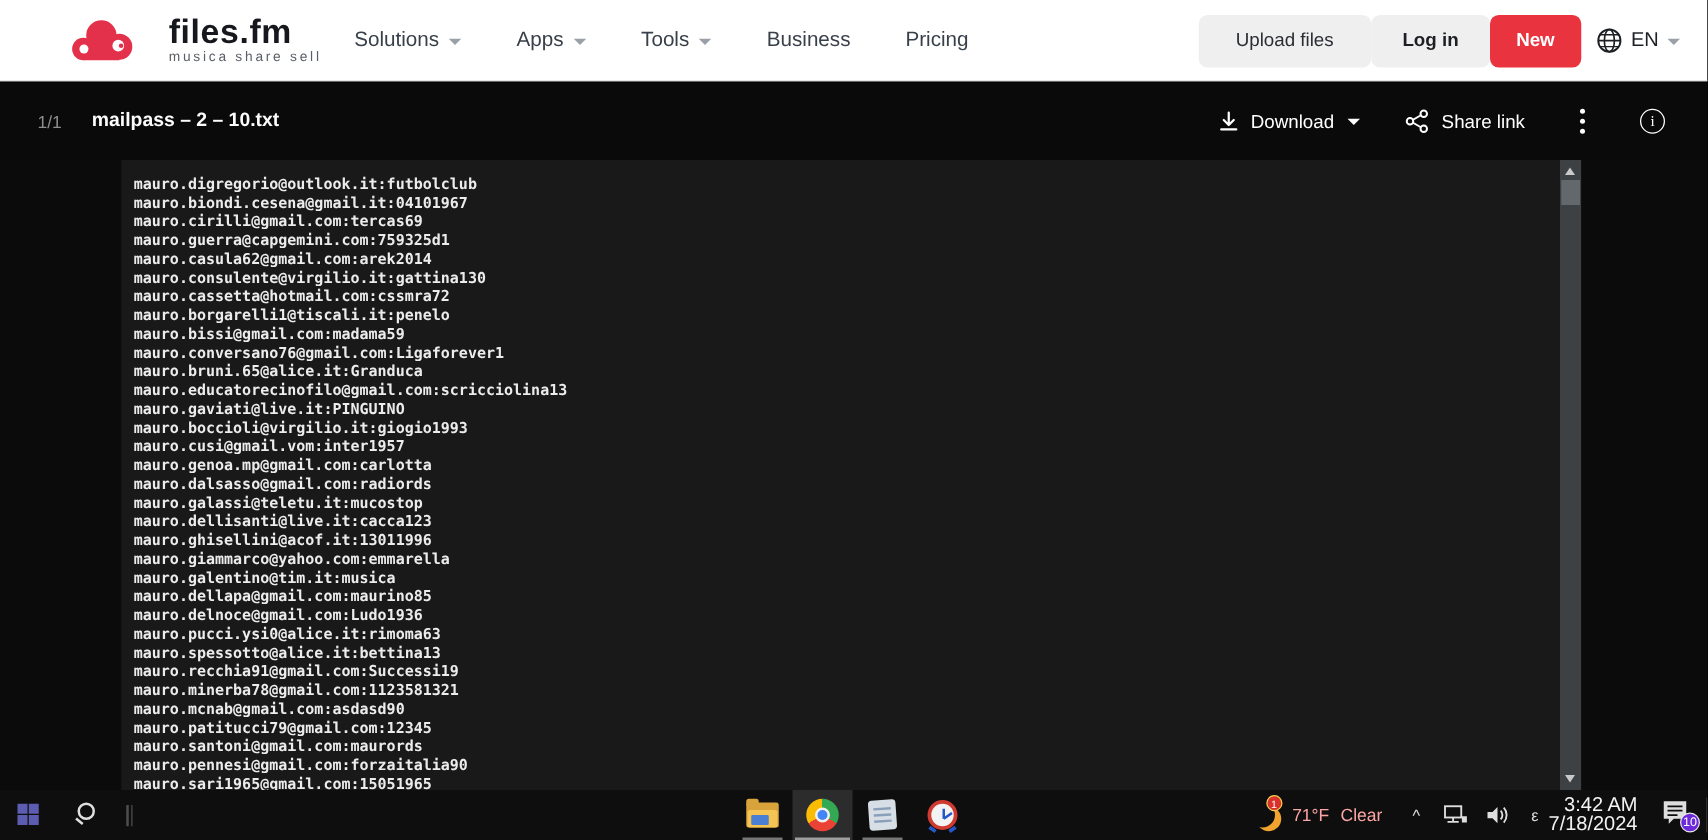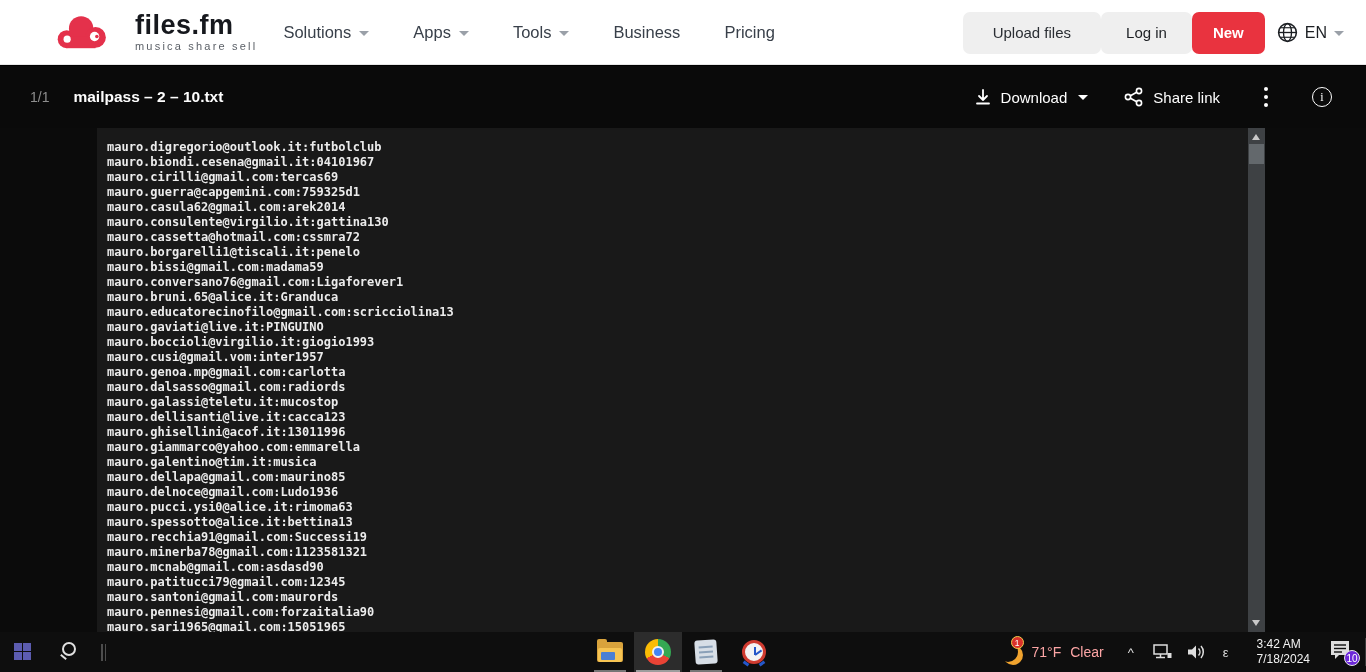--- a/index.html
+++ b/index.html
@@ -15,21 +15,21 @@
   .logo{display:flex;align-items:center;margin-left:55px;cursor:pointer}
   .logo-text{margin-left:26px;line-height:1}
   .logo-title{font-size:27px;font-weight:bold;color:#16181d;letter-spacing:.5px}
   .logo-tagline{font-size:11px;color:#5a5f66;letter-spacing:2.2px;margin-top:2px}
   .nav{display:flex;align-items:center;margin-left:26px;gap:44px}
   .nav-item{display:flex;align-items:center;gap:8px;font-size:16.5px;color:#39404a;cursor:pointer}
   .caret{width:0;height:0;border-left:5px solid transparent;border-right:5px solid transparent;border-top:5px solid #9aa0a8;margin-top:2px}
   .header-right{position:absolute;right:22px;top:0;height:65px;display:flex;align-items:center;}
   .btn{border:none;border-radius:7px;height:42px;font-family:"Liberation Sans",sans-serif;cursor:pointer}
   .btn-upload{background:#efefef;color:#2a2e33;font-size:15px;padding:0 30px}
-  .btn-login{background:#efefef;color:#1c1f23;font-size:15px;font-weight:normal;padding:0 25px}
+  .btn-login{background:#efefef;color:#1c1f23;font-size:15px;font-weight:bold;padding:0 25px}
   .btn-new{background:var(--new-red);color:#fff;font-size:15px;font-weight:bold;padding:0 21px}
   .lang{display:flex;align-items:center;gap:7px;margin-left:12px;cursor:pointer}
   .lang-label{font-size:16px;color:#1c1f23}
 
   
   .toolbar{position:absolute;left:0;top:66px;width:1366px;height:62px;background:var(--toolbar-bg);display:flex;align-items:center;color:#fff}
   .page-indicator{margin-left:30px;font-size:14px;color:#8e8e8e}
   .filename{margin-left:24px;font-size:15.5px;font-weight:bold;color:#fdfdfd}
   .toolbar-right{position:absolute;right:34px;top:0;height:62px;display:flex;align-items:center;gap:36px}
   .tb-btn{display:flex;align-items:center;gap:9px;color:#fff;font-size:15px;cursor:pointer}
@@ -80,21 +80,21 @@
   .tb-tray{position:absolute;right:8px;top:0;height:40px;display:flex;align-items:center}
   .tray-moon{position:relative;width:26px;height:26px;cursor:pointer}
   .tray-moon .crescent{position:absolute;left:2px;top:3px;width:20px;height:20px;border-radius:50%;box-shadow:5px 3px 0 0 #f0a32e}
   .tray-moon .badge{position:absolute;right:-2px;top:-3px;width:13px;height:13px;background:#d9312b;border:1px solid #f0cd4c;border-radius:50%;color:#fff;font-size:8.5px;display:flex;align-items:center;justify-content:center}
   .weather-text{color:#fca5a5;font-size:14px;margin-left:10px;cursor:pointer}
   .weather-cond{margin-left:9px}
   .tray-chevron{margin-left:24px;color:#dedede;font-size:13px;cursor:pointer}
   .tray-net{margin-left:17px;cursor:pointer}
   .tray-vol{margin-left:12px;cursor:pointer}
   .tray-eps{margin-left:16px;color:#dcdcdc;font-size:13px;cursor:pointer}
-  .tray-clock{margin-left:28px;color:#f2f2f2;font-size:12px;line-height:15px;text-align:left;cursor:pointer}
+  .tray-clock{margin-left:8px;color:#f2f2f2;font-size:16px;line-height:15px;text-align:right;cursor:pointer}
   .tray-notif{margin-left:18px;position:relative;width:30px;height:26px;cursor:pointer}
   .notif-badge{position:absolute;right:-2px;bottom:-1px;width:16px;height:16px;border:1.3px solid #e6e6e6;border-radius:50%;background:#6d28d9;color:#fff;font-size:10px;display:flex;align-items:center;justify-content:center}
   .desk-edge{position:absolute;right:0;top:6px;width:1px;height:28px;background:#3a3a3a}
   svg{display:block}
 </style>
 </head>
 <body>
 
 <div class="stage">
 

